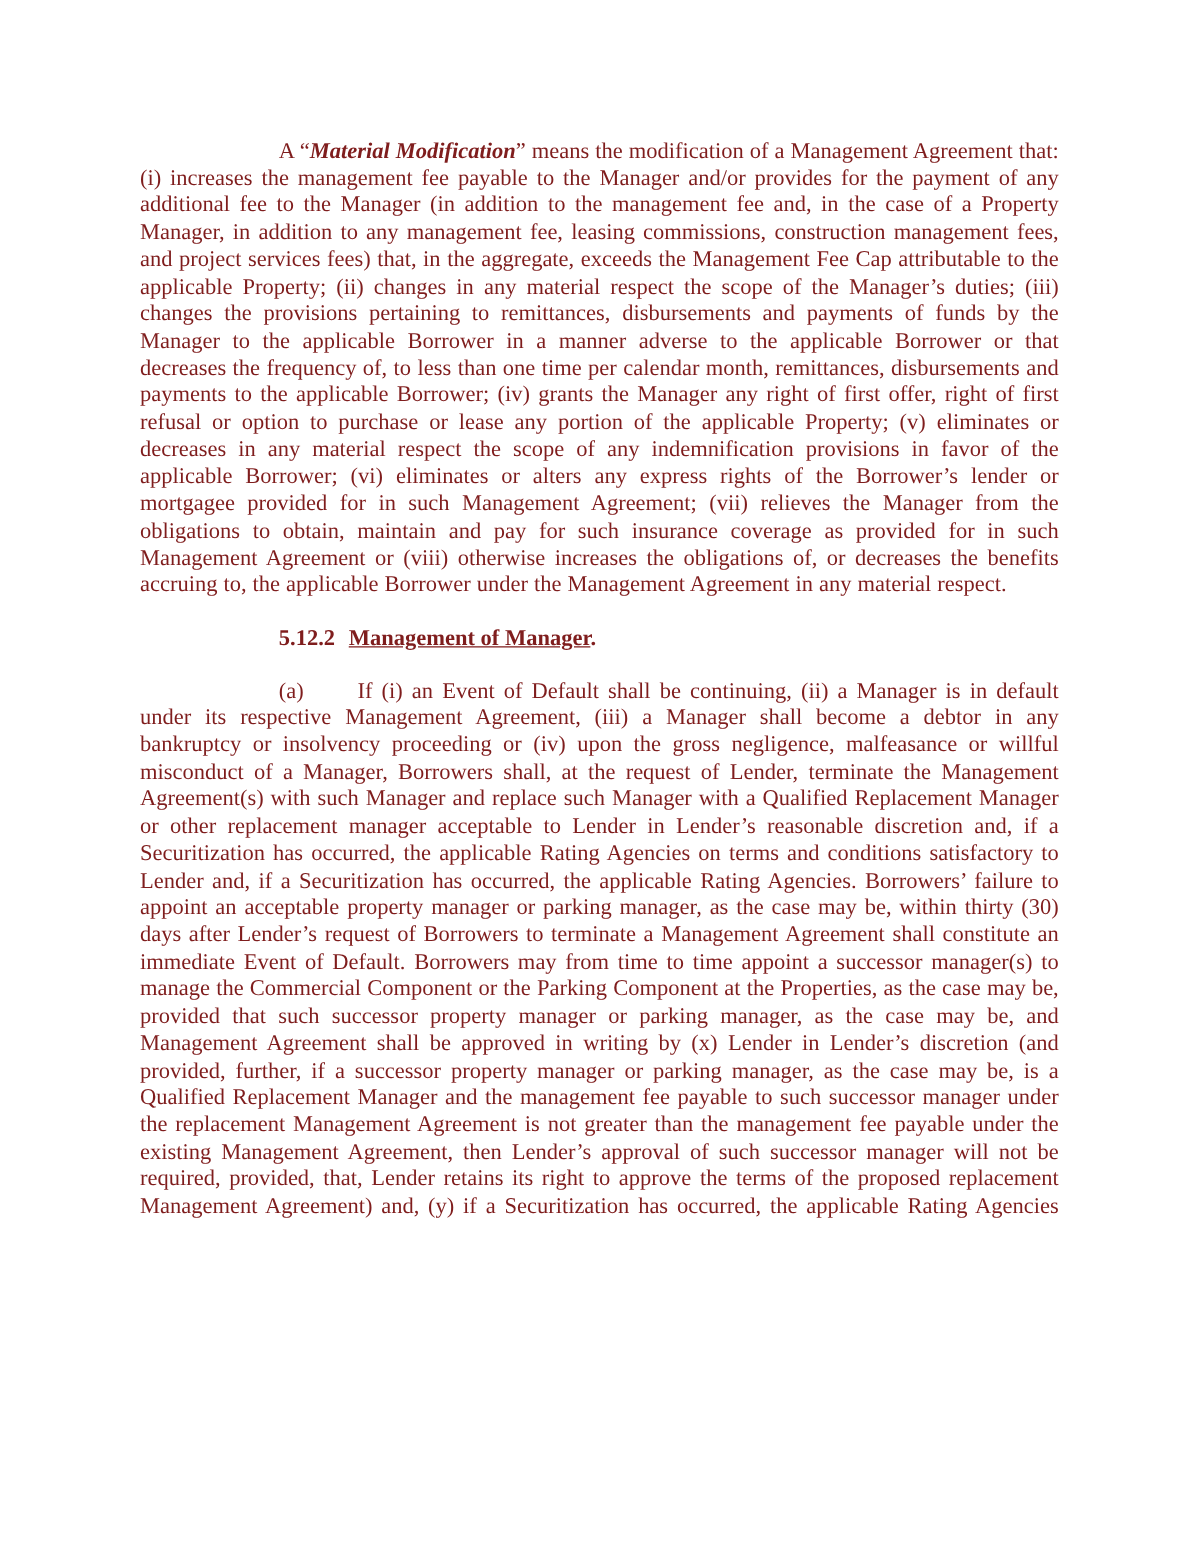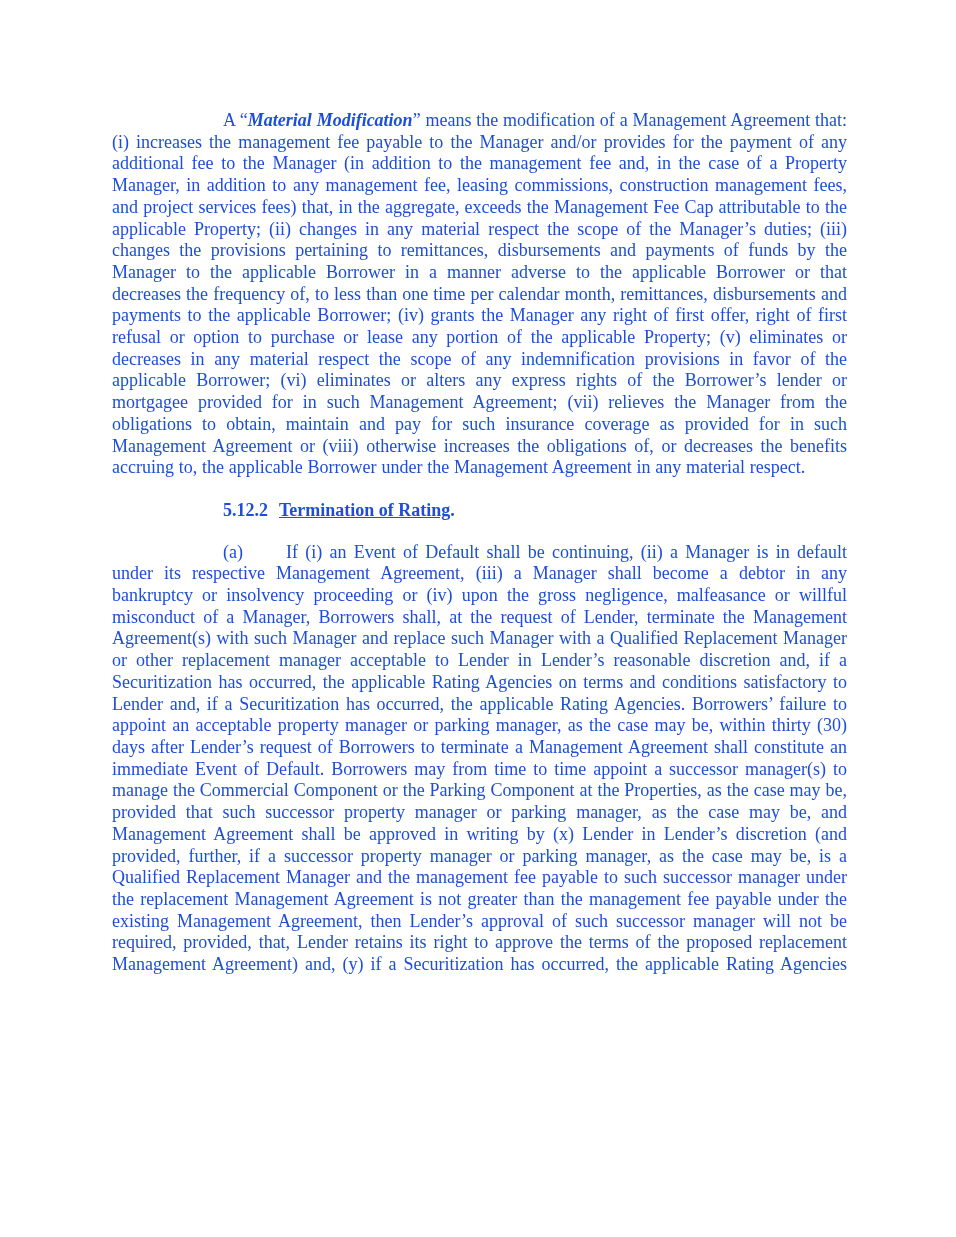--- a/index.html
+++ b/index.html
@@ -7,21 +7,21 @@
     padding: 0;
     background: #ffffff;
   }
   .page {
     position: relative;
     width: 956px;
     height: 976px;
     background: #ffffff;
     overflow: hidden;
     font-family: "Liberation Serif", serif;
-    color: #1d4ed8;
+    color: #7f1d1d;
     border-radius: 22px;
   }
   .content {
     position: absolute;
     left: 112px;
     top: 110px;
     width: 735px;
   }
   .body-para {
     margin: 0;
@@ -72,21 +72,21 @@
 </style>
 </head>
 <body>
 
 <div class="page">
 
   <div class="content">
 
     <p class="body-para"><span>A “</span><span class="defined-term">Material Modification</span><span>” means the modification of a Management Agreement that: (i) increases the management fee payable to the Manager and/or provides for the payment of any additional fee to the Manager (in addition to the management fee and, in the case of a Property Manager, in addition to any management fee, leasing commissions, construction management fees, and project services fees) that, in the aggregate, exceeds the Management Fee Cap attributable to the applicable Property; (ii) changes in any material respect the scope of the Manager’s duties; (iii) changes the provisions pertaining to remittances, disbursements and payments of funds by the Manager to the applicable Borrower in a manner adverse to the applicable Borrower or that decreases the frequency of, to less than one time per calendar month, remittances, disbursements and payments to the applicable Borrower; (iv) grants the Manager any right of first offer, right of first refusal or option to purchase or lease any portion of the applicable Property; (v) eliminates or decreases in any material respect the scope of any indemnification provisions in favor of the applicable Borrower; (vi) eliminates or alters any express rights of the Borrower’s lender or mortgagee provided for in such Management Agreement; (vii) relieves the Manager from the obligations to obtain, maintain and pay for such insurance coverage as provided for in such Management Agreement or (viii) otherwise increases the obligations of, or decreases the benefits accruing to, the applicable Borrower under the Management Agreement in any material respect.</span></p>
 
-    <p class="section-heading"><span>5.12.2</span><span class="num-gap"></span><span class="heading-title">Termination of Rating</span><span>.</span></p>
+    <p class="section-heading"><span>5.12.2</span><span class="num-gap"></span><span class="heading-title">Management of Manager</span><span>.</span></p>
 
     <p class="body-para"><span>(a)</span><span class="tab-gap"></span><span>If (i) an Event of Default shall be continuing, (ii) a Manager is in default under its respective Management Agreement, (iii) a Manager shall become a debtor in any bankruptcy or insolvency proceeding or (iv) upon the gross negligence, malfeasance or willful misconduct of a Manager, Borrowers shall, at the request of Lender, terminate the Management Agreement(s) with such Manager and replace such Manager with a Qualified Replacement Manager or other replacement manager acceptable to Lender in Lender’s reasonable discretion and, if a Securitization has occurred, the applicable Rating Agencies on terms and conditions satisfactory to Lender and, if a Securitization has occurred, the applicable Rating Agencies.  Borrowers’ failure to appoint an acceptable property manager or parking manager, as the case may be, within thirty (30) days after Lender’s request of Borrowers to terminate a Management Agreement shall constitute an immediate Event of Default.  Borrowers may from time to time appoint a successor manager(s) to manage the Commercial Component or the Parking Component at the Properties, as the case may be, provided that such successor property manager or parking manager, as the case may be, and Management Agreement shall be approved in writing by (x) Lender in Lender’s discretion (and provided, further, if a successor property manager or parking manager, as the case may be, is a Qualified Replacement Manager and the management fee payable to such successor manager under the replacement Management Agreement is not greater than the management fee payable under the existing Management Agreement, then Lender’s approval of such successor manager will not be required, provided, that, Lender retains its right to approve the terms of the proposed replacement Management Agreement) and, (y) if a Securitization has occurred, the applicable Rating Agencies (and Lender’s approval may be conditioned upon Borrowers delivering a Rating Comfort Letter if the Loan, by itself or together with other loans, has been the subject of a Secondary Market Transaction, and if required pursuant to a Pooling and Servicing Agreement from and after the occurrence of a Secondary Market Transaction as to such successor manager(s) and Management Agreement).  If at any time Lender consents to the appointment of a new property manager or parking manager, as the case may be, such new manager and Borrowers shall, as a condition of Lender’s consent, execute a consent and subordination of</span></p>
 
   </div>
 
   <div class="page-number">58</div>
 
   <div class="doc-number">253299928</div>
 
 </div>

